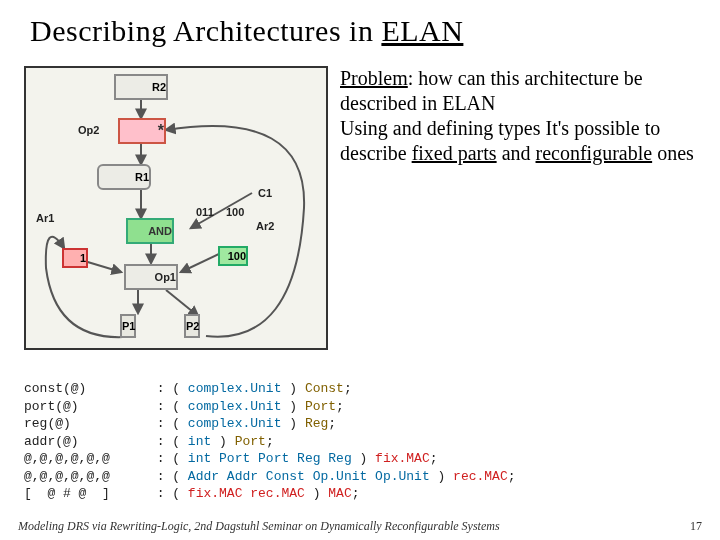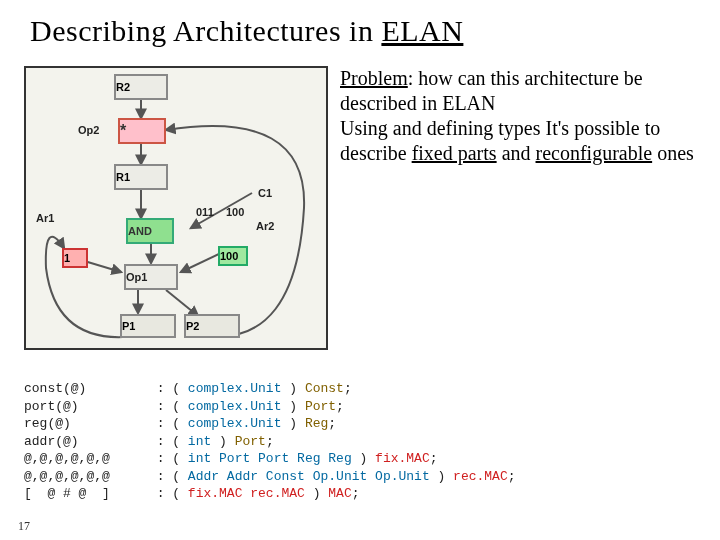--- a/index.html
+++ b/index.html
@@ -34,30 +34,30 @@
     background: #f3f3ed;
   }
   
   .box {
     position: absolute;
     border: 2px solid #888;
     background: #fff;
     font-family: Arial, Helvetica, sans-serif;
     font-weight: bold;
     font-size: 11px;
-    text-align: left;
+    text-align: right;
     box-sizing: border-box;
   }
   .reg { width: 54px; height: 26px; background: #ecece6; }
   .op  { width: 48px; height: 26px; background: #ffc0cb; color:#333; border-color:#c54; }
   .op.green { background: #8fe08f; border-color:#3a7;}
   .small { width: 26px; height: 20px; font-size: 11px; }
   .redbox { background:#ffb0b0; border-color:#c33; }
   .greenbox { background:#a0e8a0; border-color:#2a6;}
-  .pbox { width:56px; height:24px; background:#e8e8e0; }
+  .pbox { width:16px; height:24px; background:#e8e8e0; }
   .lbl {
     position: absolute;
     font-family: Arial, Helvetica, sans-serif;
     font-size: 11px;
     font-weight: bold;
     color: #222;
   }
   svg.wires {
     position: absolute;
     left:0; top:0;
@@ -138,21 +138,21 @@
       <path d="M110 268 Q 30 278 20 200 Q 18 150 38 180" stroke="#555" stroke-width="2" fill="none" marker-end="url(#ah)"></path>
 
       <path d="M180 268 Q 270 278 278 140 Q 282 40 140 62" stroke="#555" stroke-width="2" fill="none" marker-end="url(#ah)"></path>
 
       <line x1="195" y1="185" x2="155" y2="204" stroke="#555" stroke-width="2" marker-end="url(#ah)"></line>
     </svg>
 
     <div class="box reg" style="left:88px; top:6px; line-height:22px;">R2</div>
     <div class="lbl" style="left:52px; top:56px;">Op2</div>
     <div class="box op" style="left:92px; top:50px; line-height:22px; font-size:16px;">*</div>
-    <div class="box reg" style="left:88px; top:96px; line-height:22px;">R1</div>
+    <div class="box reg" style="left:71px; top:96px; line-height:22px;border-radius:6px;">R1</div>
     <div class="lbl" style="left:232px; top:112px;margin-top:7px;">C1</div>
     <div class="lbl" style="left:10px; top:144px;">Ar1</div>
     <div class="lbl" style="left:170px; top:138px;">011</div>
     <div class="lbl" style="left:200px; top:138px;">100</div>
     <div class="lbl" style="left:230px; top:152px;">Ar2</div>
     <div class="box op green" style="left:100px; top:150px; line-height:22px;">AND</div>
     <div class="box small redbox" style="left:36px; top:180px; line-height:16px;">1</div>
     <div class="box small greenbox" style="left:192px; top:178px; width:30px; line-height:16px;">100</div>
     <div class="box reg" style="left:98px; top:196px; line-height:22px; background:#ecece6;">
       <span class="lbl" style="position:static;">Op1</span>
@@ -170,14 +170,15 @@
 <span>port(@)</span>          <span>: ( </span><span class="kw-blue">complex.Unit</span><span> ) </span><span class="tok">Port</span><span>;</span>
 <span>reg(@)</span>           <span>: ( </span><span class="kw-blue">complex.Unit</span><span> ) </span><span class="tok">Reg</span><span>;</span>
 <span>addr(@)</span>          <span>: ( </span><span class="kw-blue">int</span><span> ) </span><span class="tok">Port</span><span>;</span>
 <span>@,@,@,@,@,@</span>      <span>: ( </span><span class="kw-blue">int Port Port Reg Reg</span><span> ) </span><span class="kw-red">fix.MAC</span><span>;</span>
 <span>@,@,@,@,@,@</span>      <span>: ( </span><span class="kw-blue">Addr Addr Const Op.Unit Op.Unit</span><span> ) </span><span class="kw-red">rec.MAC</span><span>;</span>
 <span>[  @ # @  ]</span>      <span>: ( </span><span class="kw-red">fix.MAC rec.MAC</span><span> ) </span><span class="kw-red">MAC</span><span>;</span></div>
 
 </div>
 
 <div class="footer">
+  <span>Modeling DRS via Rewriting-Logic, 2nd Dagstuhl Seminar on Dynamically Reconfigurable Systems</span>
   <span class="pagenum">17</span>
 </div>
 
 </body></html>

